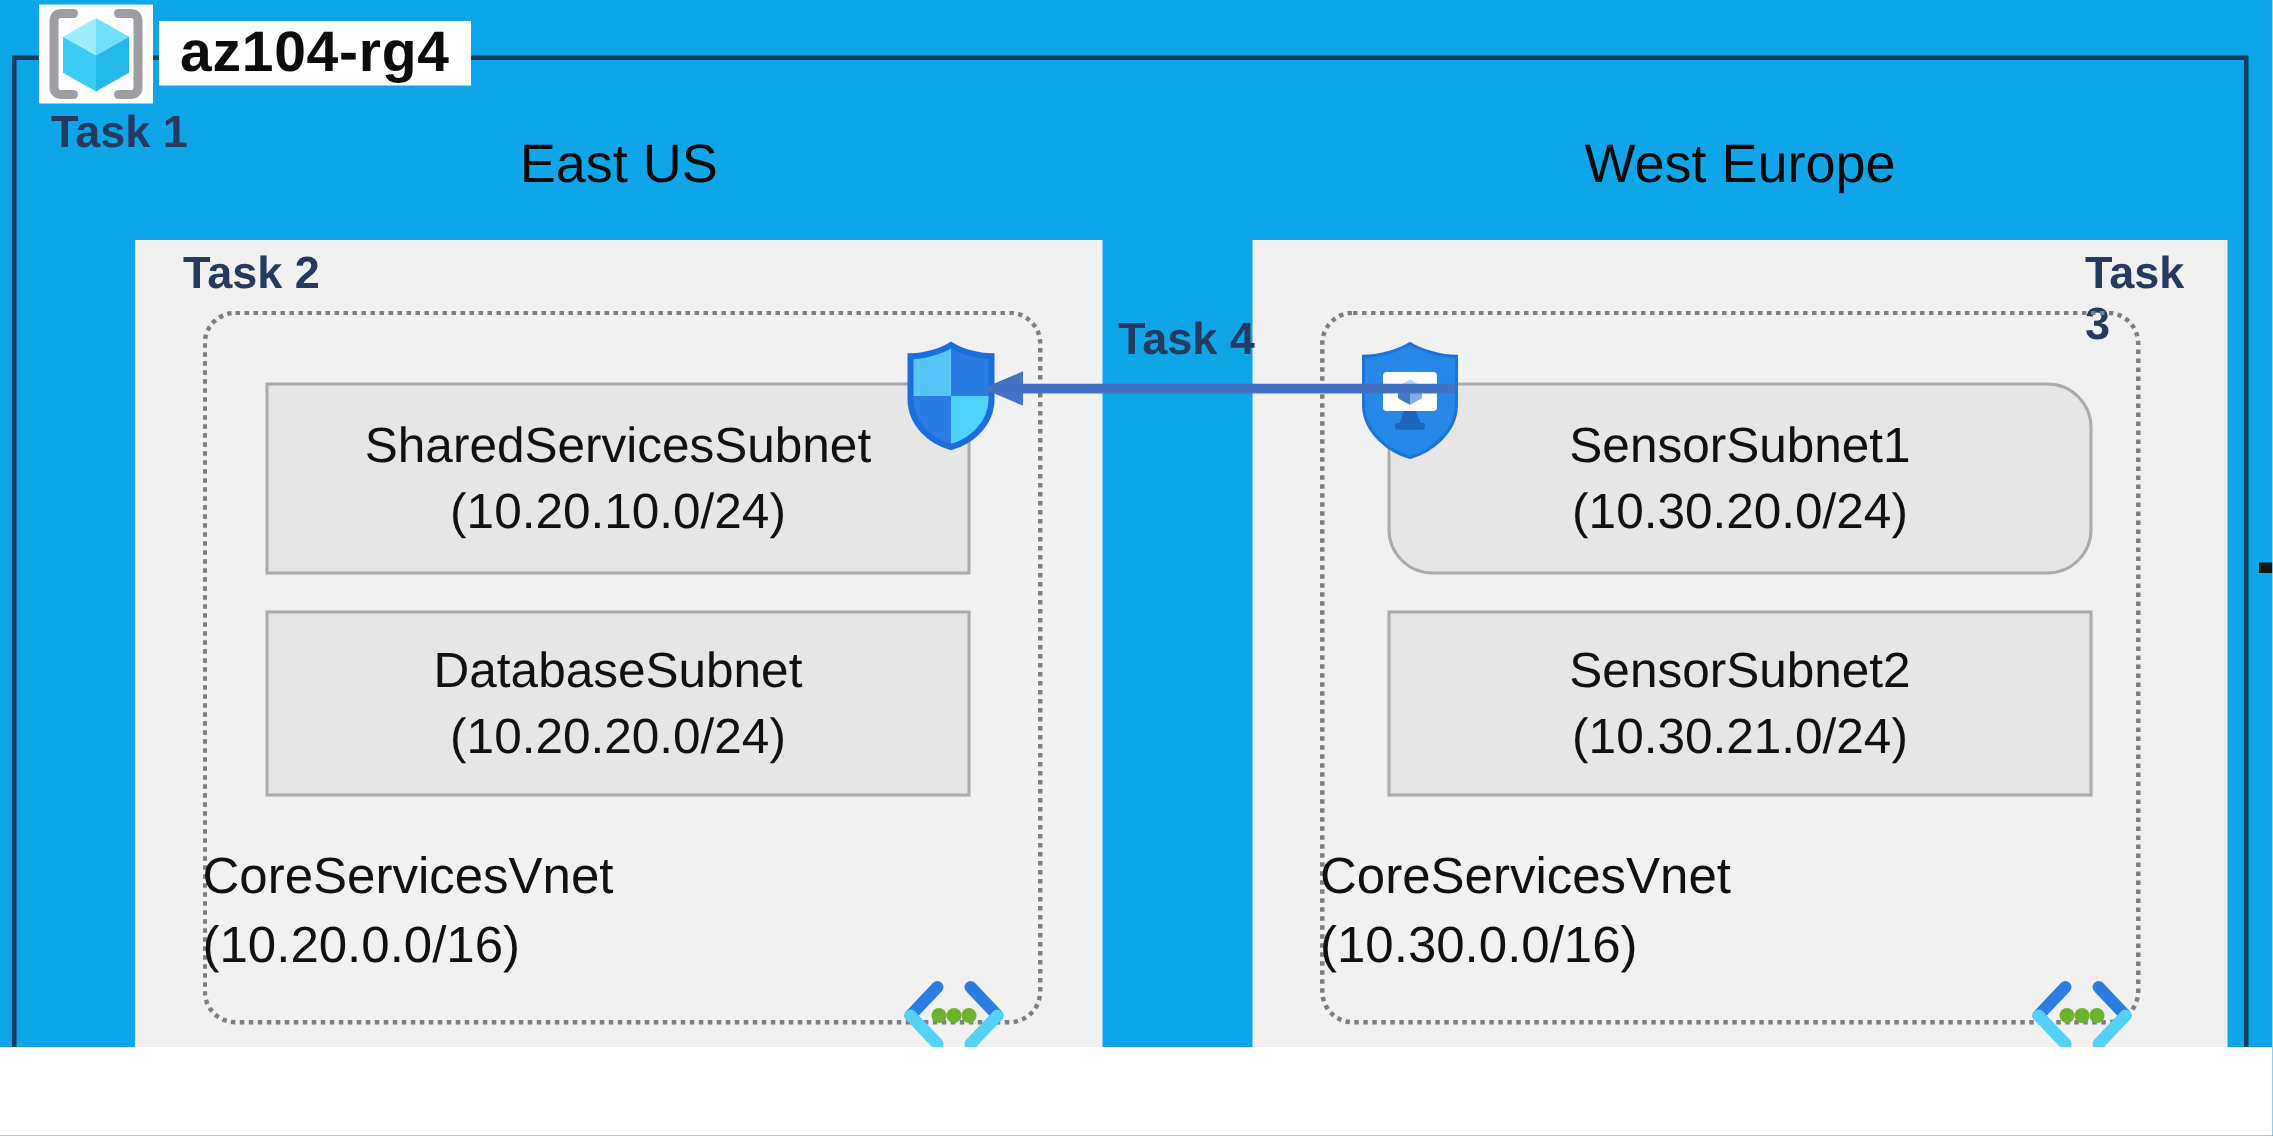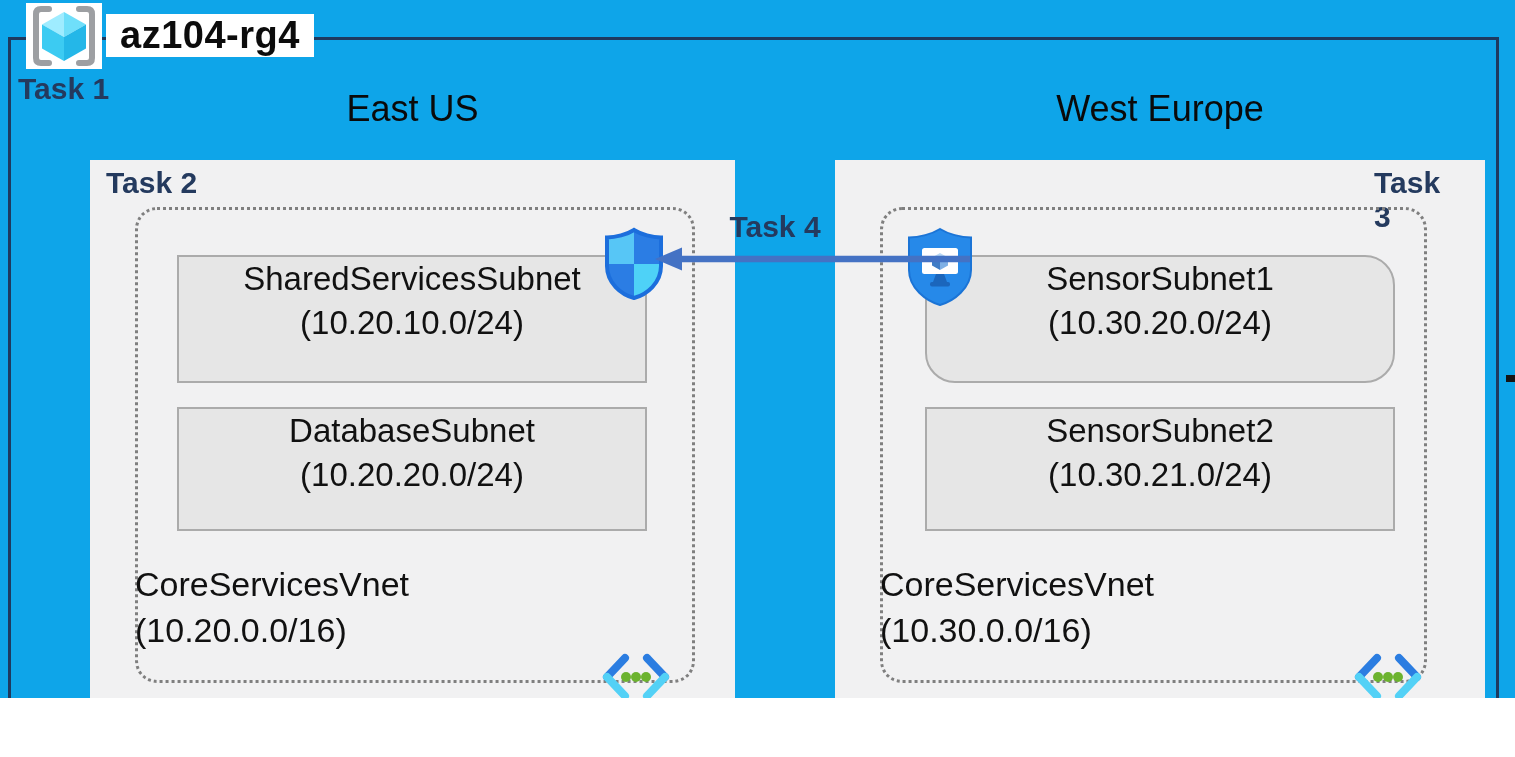--- a/index.html
+++ b/index.html
@@ -11,38 +11,38 @@
   #outer-border{
     left:8px;top:37px;width:1491px;height:711px;
     border:3px solid #1E3A5F;box-sizing:border-box;
   }
   #rg-icon-wrap{left:26px;top:3px;width:76px;height:66px;background:#ffffff;
     display:flex;align-items:center;justify-content:center;}
   #rg-title{
     left:106px;top:14px;background:#ffffff;padding:0 14px;
     font-size:38px;font-weight:bold;color:#0c0c0c;letter-spacing:0.5px;
   }
-  .task-label{font-size:30px;font-weight:bold;color:#243A5E;}
+  .task-label{font-size:30px;font-weight:bold;color:#243A5E;margin-left:16px;}
   #task1{left:18px;top:72px;}
   .region-title{font-size:36px;color:#0a0a0a;text-align:center;}
   #region-title-east{left:90px;top:88px;width:645px;}
   #region-title-west{left:835px;top:88px;width:650px;}
   .region-box{background:#F1F1F2;}
   #region-east{left:90px;top:160px;width:645px;height:565px;}
   #region-west{left:835px;top:160px;width:650px;height:565px;}
   #task2{left:106px;top:166px;text-align:right;}
   #task3{left:1374px;top:166px;width:86px;}
   .vnet-dotted{
     border:3px dotted #7F7F7F;border-radius:22px;box-sizing:border-box;
   }
   #vnet-box-east{left:135px;top:207px;width:560px;height:476px;}
   #vnet-box-west{left:880px;top:207px;width:547px;height:476px;}
   .subnet-box{
     background:#E6E6E6;border:2px solid #ABABAB;box-sizing:border-box;
-    display:flex;flex-direction:column;align-items:center;
+    display:flex;flex-direction:column;align-items:center;justify-content:center;
     font-size:33px;color:#111;line-height:1.34;text-align:center;
   }
   #subnet-east-1{left:177px;top:255px;width:470px;height:128px;}
   #subnet-east-2{left:177px;top:407px;width:470px;height:124px;}
   #subnet-west-1{left:925px;top:255px;width:470px;height:128px;border-radius:30px;}
   #subnet-west-2{left:925px;top:407px;width:470px;height:124px;}
   .vnet-label{
     font-size:34px;color:#111;line-height:1.35;
   }
   #vnet-label-east{left:135px;top:562px;width:560px;}

